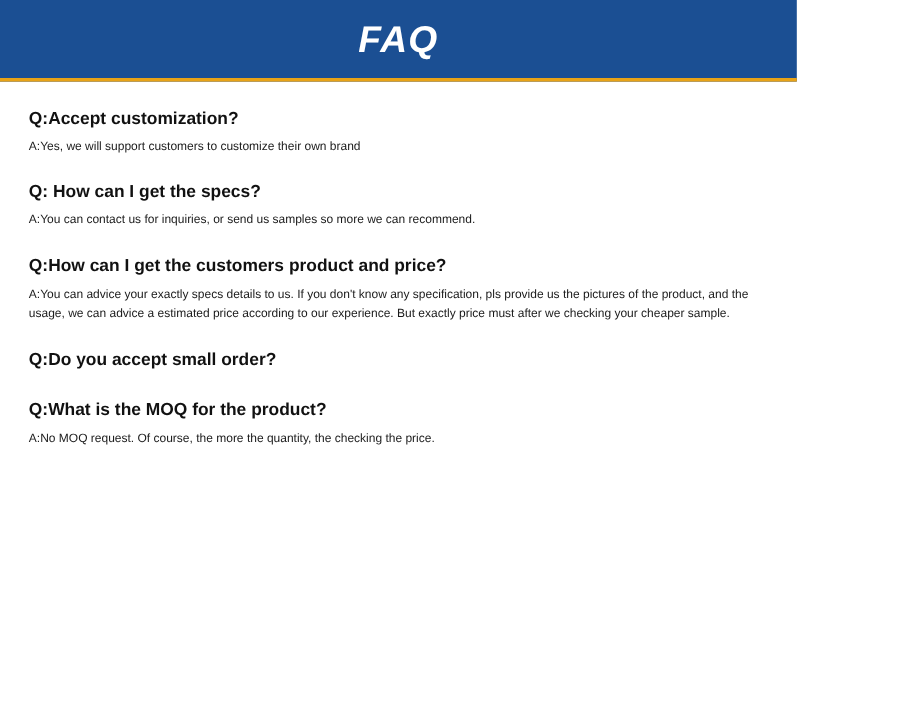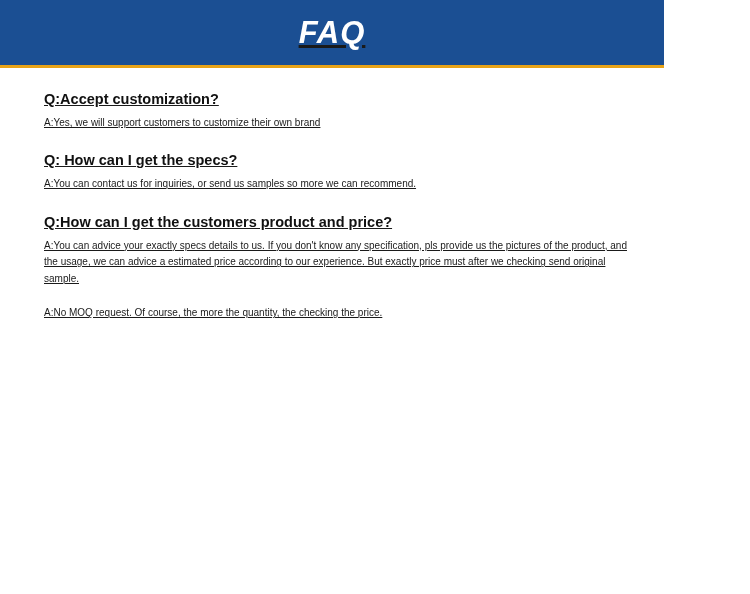--- a/index.html
+++ b/index.html
@@ -14,21 +14,20 @@
     color: #1a1a1a;
     overflow: hidden;
   }
   .page {
     width: 664px;
     height: 594px;
     position: relative;
     box-sizing: border-box;
     display: flex;
     flex-direction: column;
-    text-decoration: underline;
   }
   .faq-header {
     width: 100%;
     height: 68px;
     background: #1b4f93;
     border-bottom: 3px solid #e8a317;
     display: flex;
     align-items: center;
     justify-content: center;
     box-sizing: border-box;
@@ -41,21 +40,20 @@
     letter-spacing: 1px;
     font-family: "Liberation Sans", sans-serif;
   }
   .faq-body {
     padding: 20px 24px 0 24px;
     box-sizing: border-box;
     flex: 1;
   }
   .faq-item {
     margin-bottom: 18px;
-    margin-left: 20px;
   }
   .faq-question {
     font-size: 14.5px;
     font-weight: bold;
     color: #111111;
     line-height: 1.65;
     margin: 0 0 3px 0;
   }
   .faq-answer {
     font-size: 10px;
@@ -82,24 +80,26 @@
       <p class="faq-answer">A:Yes, we will support customers to customize their own brand</p>
     </div>
 
     <div class="faq-item">
       <p class="faq-question">Q: How can I get the specs?</p>
       <p class="faq-answer">A:You can contact us for inquiries, or send us samples so more we can recommend.</p>
     </div>
 
     <div class="faq-item">
       <p class="faq-question">Q:How can I get the customers product and price?</p>
-      <p class="faq-answer">A:You can advice your exactly specs details to us. If you don't know any specification, pls provide us the pictures of the product, and the usage, we can advice a estimated price according to our experience. But exactly price must after we checking send original sample.</p>
+      <p class="faq-answer">A:You can advice your exactly specs details to us. If you don't know any specification, pls provide us the pictures of the product, and the usage, we can advice a estimated price according to our experience. But exactly price must after we checking your cheaper sample.</p>
     </div>
 
     <div class="faq-item">
+      <p class="faq-question">Q:Do you accept small order?</p>
     </div>
 
     <div class="faq-item">
+      <p class="faq-question">Q:What is the MOQ for the product?</p>
       <p class="faq-answer">A:No MOQ request. Of course, the more the quantity, the checking the price.</p>
     </div>
 
   </div>
 </div>
 
 </body></html>

